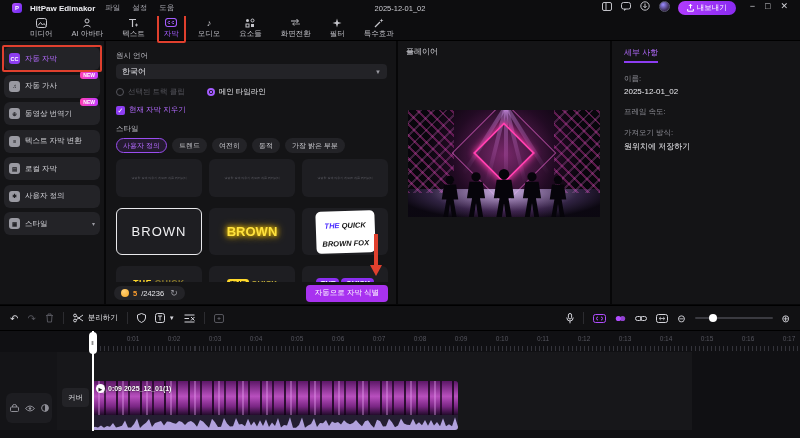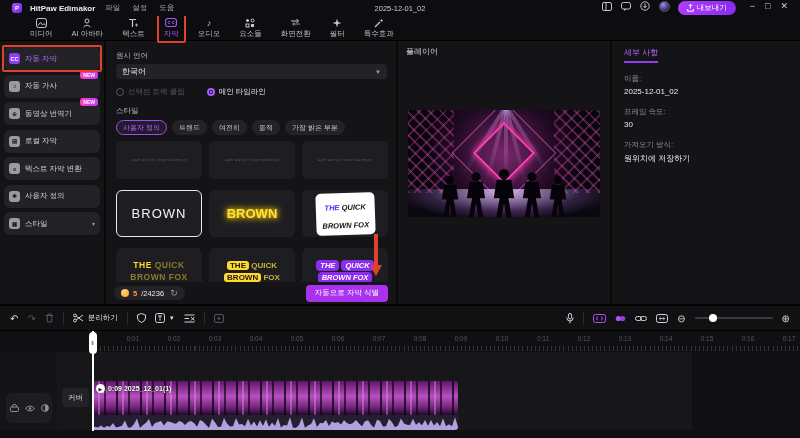--- a/index.html
+++ b/index.html
@@ -285,26 +285,26 @@
         <span class="side-ic">♫</span>
         <span class="side-lb">자동 가사</span>
         <span class="badge-new">NEW</span>
       </div>
       <div class="side-item">
         <span class="side-ic">⊕</span>
         <span class="side-lb">동영상 번역기</span>
         <span class="badge-new">NEW</span>
       </div>
       <div class="side-item">
+        <span class="side-ic">≡</span>
+        <span class="side-lb">텍스트 자막 변환</span>
+      </div>
+      <div class="side-item">
         <span class="side-ic">▤</span>
         <span class="side-lb">로컬 자막</span>
-      </div>
-      <div class="side-item">
-        <span class="side-ic">≡</span>
-        <span class="side-lb">텍스트 자막 변환</span>
       </div>
       <div class="side-item">
         <span class="side-ic">✱</span>
         <span class="side-lb">사용자 정의</span>
       </div>
       <div class="side-item">
         <span class="side-ic">▦</span>
         <span class="side-lb">스타일</span>
         <span class="side-caret">▾</span>
       </div>
@@ -318,20 +318,24 @@
       </div>
       <div class="radio-row">
         <div class="radio dim">
           <span class="r-dot"></span>
           <span>선택된 트랙 클립</span>
         </div>
         <div class="radio sel">
           <span class="r-dot"></span>
           <span>메인 타임라인</span>
         </div>
+      </div>
+      <div class="check-row">
+        <span class="chk">✓</span>
+        <span>현재 자막 지우기</span>
       </div>
       <div class="fld-label" style="margin-top:9px;">스타일</div>
       <div class="chips">
         <span class="chip active">사용자 정의</span>
         <span class="chip">트렌드</span>
         <span class="chip">여전히</span>
         <span class="chip">동적</span>
         <span class="chip">가장 밝은 부분</span>
       </div>
       <div class="cards">
@@ -449,21 +453,20 @@
     </div>
 
     <div class="panel detailspanel">
       <span class="dtab">세부 사항</span>
       <div class="dfield">
         <div class="dlabel">이름:</div>
         <div class="dvalue">2025-12-01_02</div>
       </div>
       <div class="dfield">
         <div class="dlabel">프레임 속도:</div>
-        <div class="dvalue">30</div>
       </div>
       <div class="dfield">
         <div class="dlabel">가져오기 방식:</div>
         <div class="dvalue">원위치에 저장하기</div>
       </div>
     </div>
   </div>
 
   <div class="toolbar">
     <span class="tool">↶</span>

